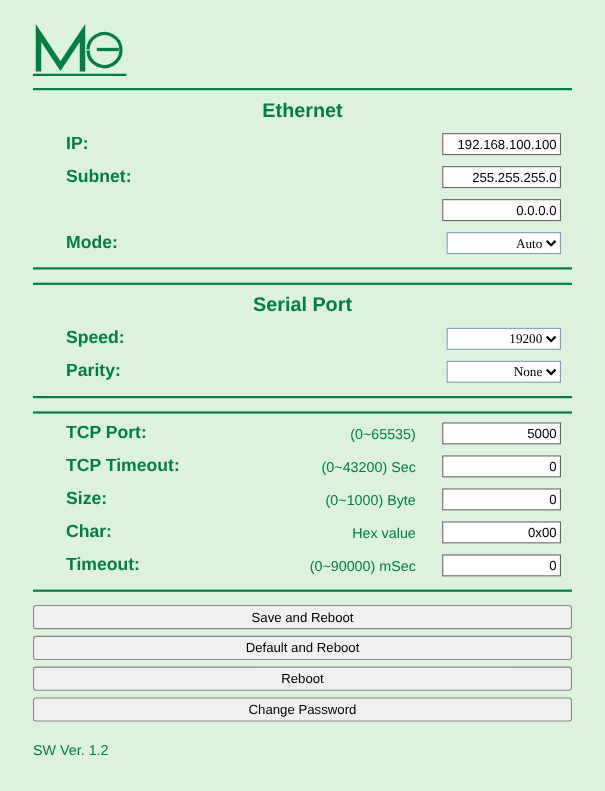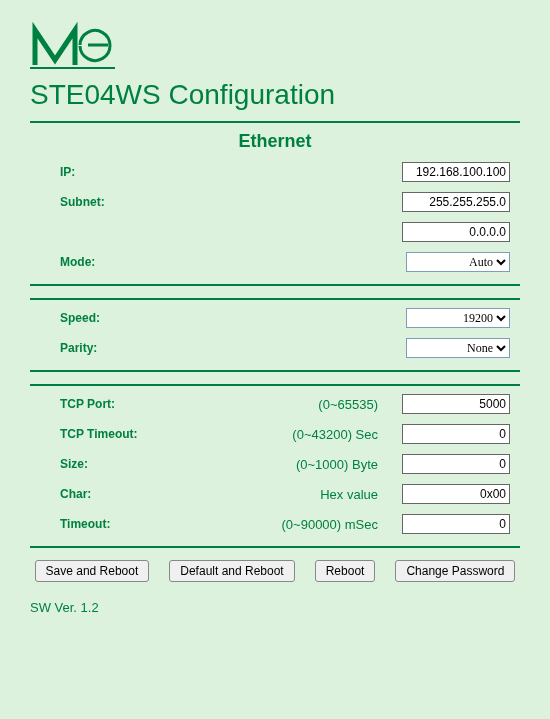--- a/index.html
+++ b/index.html
@@ -38,21 +38,21 @@
       display: flex;
       align-items: center;
       margin-bottom: 10px;
       padding-left: 20px;
     }
     .row:last-child {
       margin-bottom: 0;
     }
     .label {
       color: #008040;
-      font-size: 12px;
+      font-size: 16px;
       font-weight: bold;
       width: 110px;
       flex-shrink: 0;
     }
     .hint {
       color: #008040;
       font-size: 13px;
       text-align: right;
       flex: 1;
       padding-right: 24px;
@@ -74,23 +74,24 @@
       width: 104px;
       height: 20px;
       border: 1px solid #7e9db9;
       background: #fff;
       font-size: 12px;
       font-family: Liberation Serif, serif;
       text-align: right;
     }
     .button-row {
       display: flex;
-      gap: 20px;
+      gap: 6px;
       justify-content: center;
       margin-top: 8px;
+      flex-direction: column;
     }
     button.action-btn {
       background: #f0f0f0;
       border: 1px solid #888;
       border-radius: 3px;
       padding: 3px 10px;
       font-size: 12px;
       font-family: Arial, sans-serif;
       cursor: pointer;
     }
@@ -107,21 +108,20 @@
 
   <div class="logo">
     <svg width="100" height="50" viewBox="0 0 100 50">
       <path d="M 5 45 L 5 10 L 25 40 L 45 10 L 45 45" stroke="#008040" stroke-width="5" fill="none"></path>
       <path d="M 50 25 A 15 15 0 1 1 50 26" stroke="#008040" stroke-width="3" fill="none"></path>
       <line x1="58" y1="25" x2="78" y2="25" stroke="#008040" stroke-width="3"></line>
       <line x1="0" y1="48" x2="85" y2="48" stroke="#008040" stroke-width="2"></line>
     </svg>
   </div>
 
-  <h1 class="page-title">STE04WS Configuration</h1>
 
   <div class="section">
     <div class="section-title">Ethernet</div>
 
     <div class="row">
       <span class="label">IP:</span>
       <span class="spacer"></span>
       <input class="text-input" type="text" value="192.168.100.100" style="">
     </div>
 
@@ -139,20 +139,21 @@
     <div class="row">
       <span class="label">Mode:</span>
       <span class="spacer"></span>
       <select class="select-input">
         <option>Auto</option>
       </select>
     </div>
   </div>
 
   <div class="section">
+    <div class="section-title">Serial Port</div>
 
     <div class="row">
       <span class="label">Speed:</span>
       <span class="spacer"></span>
       <select class="select-input">
         <option>19200</option>
       </select>
     </div>
 
     <div class="row">

